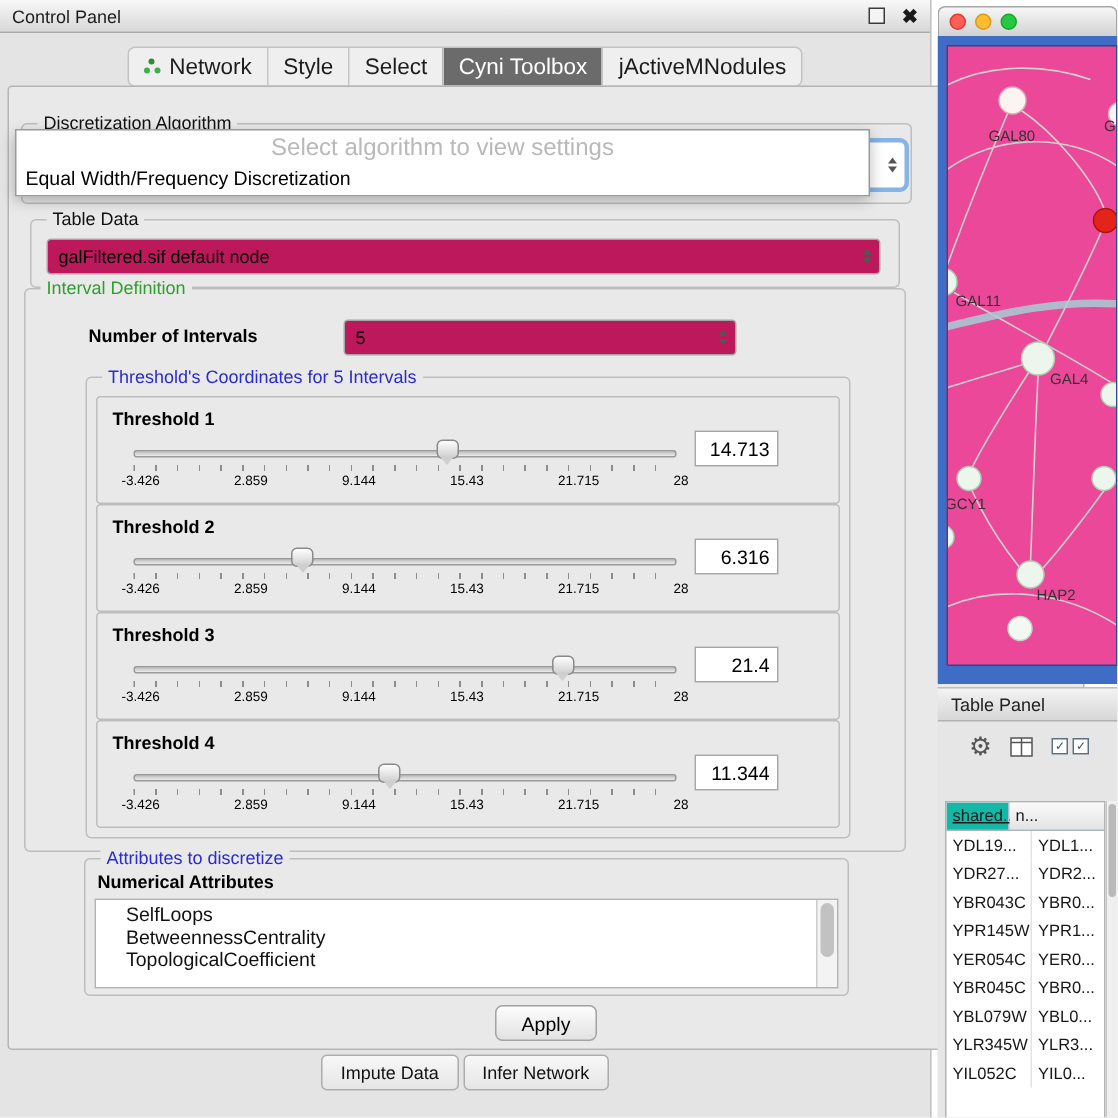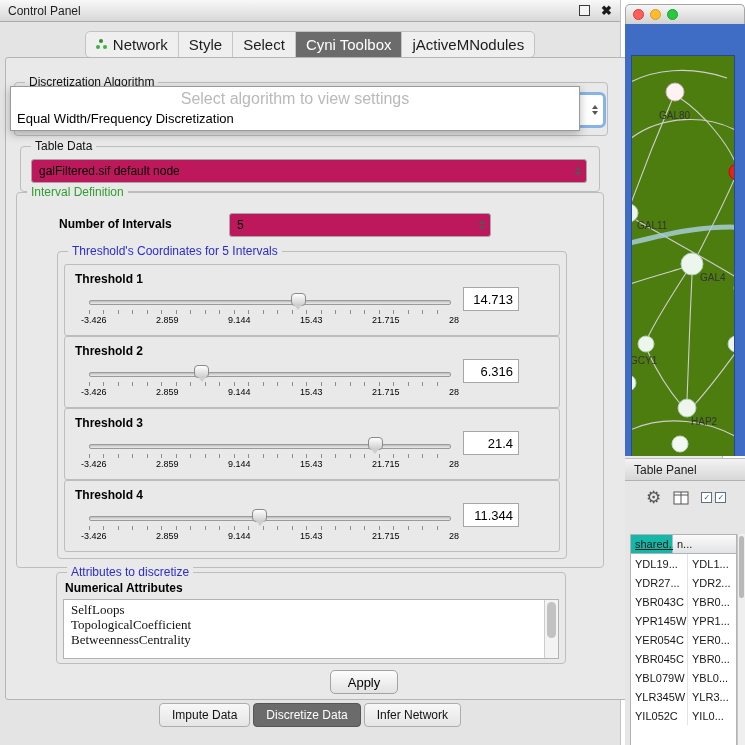--- a/index.html
+++ b/index.html
@@ -48,39 +48,39 @@
   .track{position:absolute;left:0;right:0;top:9px;height:3px;background:linear-gradient(#bdbdbd,#ececec);border:1px solid #9a9a9a;border-radius:2px;}
   .thumb{position:absolute;top:2px;width:13px;height:11px;margin-left:-7px;border:1px solid #8a8a8a;border-radius:4px;background:linear-gradient(#fefefe,#cfcfcf);}
   .thumb::after{content:'';position:absolute;left:50%;top:100%;transform:translate(-50%,-1px);border:5px solid transparent;border-top:6px solid #cfcfcf;}
   .ticks{position:absolute;left:0;right:0;top:19px;height:4px;background:repeating-linear-gradient(to right,#8c8c8c 0 1px,transparent 1px 14.48px);}
   .scale{position:absolute;left:-8px;right:-8px;top:24px;display:flex;justify-content:space-between;font-size:9px;color:#000;}
   .valuebox{position:absolute;right:40px;top:22px;width:56px;height:24px;background:#fff;border:1px solid #a6a6a6;font-size:13px;color:#000;display:flex;align-items:center;justify-content:flex-end;padding-right:5px;box-sizing:border-box;}
 
   
   .num-label{position:absolute;left:8px;top:8px;font-weight:bold;font-size:12px;color:#000;}
   .attr-list{position:absolute;left:6px;top:26px;right:6px;bottom:4px;background:#fff;border:1px solid #b3b3b3;overflow:hidden;font-size:13px;color:#111;}
-  .attr-list ul{margin:2px 0 0 0;padding:0 0 0 7px;list-style:none;line-height:15px;font-family:Liberation Serif, serif;}
+  .attr-list ul{margin:2px 0 0 0;padding:0 0 0 20px;list-style:none;line-height:15px;}
   .attr-scrollbar{position:absolute;right:0;top:0;bottom:0;width:13px;background:#f3f3f3;border-left:1px solid #ccc;}
   .attr-thumb{position:absolute;left:2px;right:2px;top:2px;height:36px;background:#c2c2c2;border-radius:5px;}
 
   .apply-btn{position:absolute;left:50%;transform:translateX(-50%);top:612px;width:66px;height:22px;background:linear-gradient(#fdfdfd,#e2e2e2);border:1px solid #a3a3a3;border-radius:5px;font-size:13px;color:#000;display:flex;align-items:center;justify-content:center;}
 
   .bottom-tabs{position:absolute;left:0;top:703px;width:620px;display:flex;justify-content:center;gap:3px;}
   .btab{padding:4px 12px;font-size:12px;border:1px solid #adadad;border-radius:4px;background:linear-gradient(#f8f8f8,#e5e5e5);color:#111;}
   .btab.selected{background:#6b6b6b;color:#fff;border-color:#565656;}
 
   
   .net-win{position:absolute;left:625px;top:4px;width:120px;height:452px;overflow:hidden;}
   .net-titlebar{height:20px;background:linear-gradient(#f6f6f6,#d2d2d2);border:1px solid #a5a5a5;border-bottom:none;border-radius:5px 5px 0 0;display:flex;align-items:center;gap:6px;padding-left:7px;box-sizing:border-box;}
   .light{width:11px;height:11px;border-radius:50%;box-sizing:border-box;}
   .light.red{background:#ff5f57;border:1px solid #dd3b33;}
   .light.yellow{background:#febc2e;border:1px solid #d79b1f;}
   .light.green{background:#28c840;border:1px solid #1aa52e;}
   .net-frame{position:absolute;left:0;top:20px;right:0;bottom:0;background:#3f6dc6;padding:6px 0 12px 6px;box-sizing:border-box;}
-  .net-canvas{position:relative;width:104px;height:100%;background:#4d7c0f;border:1px solid #28488f;box-sizing:border-box;overflow:hidden;margin-top:25px;}
+  .net-canvas{position:relative;width:114px;height:100%;background:#ec4899;border:1px solid #28488f;box-sizing:border-box;overflow:hidden;}
   .net-canvas svg{position:absolute;left:0;top:0;}
 
   
   .tp{position:absolute;left:625px;top:458px;width:120px;height:287px;background:#e6e6e6;overflow:hidden;}
   .tp-header{height:23px;background:linear-gradient(#f3f3f3,#d7d7d7);border-top:1px solid #bdbdbd;border-bottom:1px solid #b2b2b2;display:flex;align-items:center;padding-left:9px;font-size:12px;color:#222;box-sizing:border-box;}
   .tp-toolbar{height:33px;display:flex;align-items:center;gap:12px;padding-left:21px;color:#444;}
   .gear-icon{font-size:17px;line-height:1;color:#555;}
   .check-icons{display:flex;gap:3px;}
   .cbx{width:9px;height:9px;border:1px solid #5f6f82;background:#fff;font-size:8px;line-height:9px;color:#35507a;text-align:center;}
   .tp-table{position:absolute;left:5px;top:76px;width:107px;bottom:0;background:#fff;border:1px solid #b3b3b3;border-bottom:none;box-sizing:border-box;overflow:hidden;}
@@ -242,35 +242,34 @@
             </div>
         </div>
       </div>
 
       <div class="group" style="left:50px;top:514px;width:508px;height:90px;">
         <span class="gtitle blue">Attributes to discretize</span>
         <span class="num-label">Numerical Attributes</span>
         <div class="attr-list">
           <ul>
               <li>SelfLoops</li>
+              <li>BetweennessCentrality</li>
               <li>TopologicalCoefficient</li>
-              <li>BetweennessCentrality</li>
             </ul>
           <div class="attr-scrollbar">
             <div class="attr-thumb"></div>
           </div>
         </div>
       </div>
 
       <div class="apply-btn">Apply</div>
     </div>
 
     <div class="bottom-tabs">
         <div class="btab">Impute Data</div>
-        <div class="btab selected">Discretize Data</div>
         <div class="btab">Infer Network</div>
       </div>
   </section>
 
   <section class="net-win">
     <div class="net-titlebar">
       <span class="light red"></span>
       <span class="light yellow"></span>
       <span class="light green"></span>
     </div>

